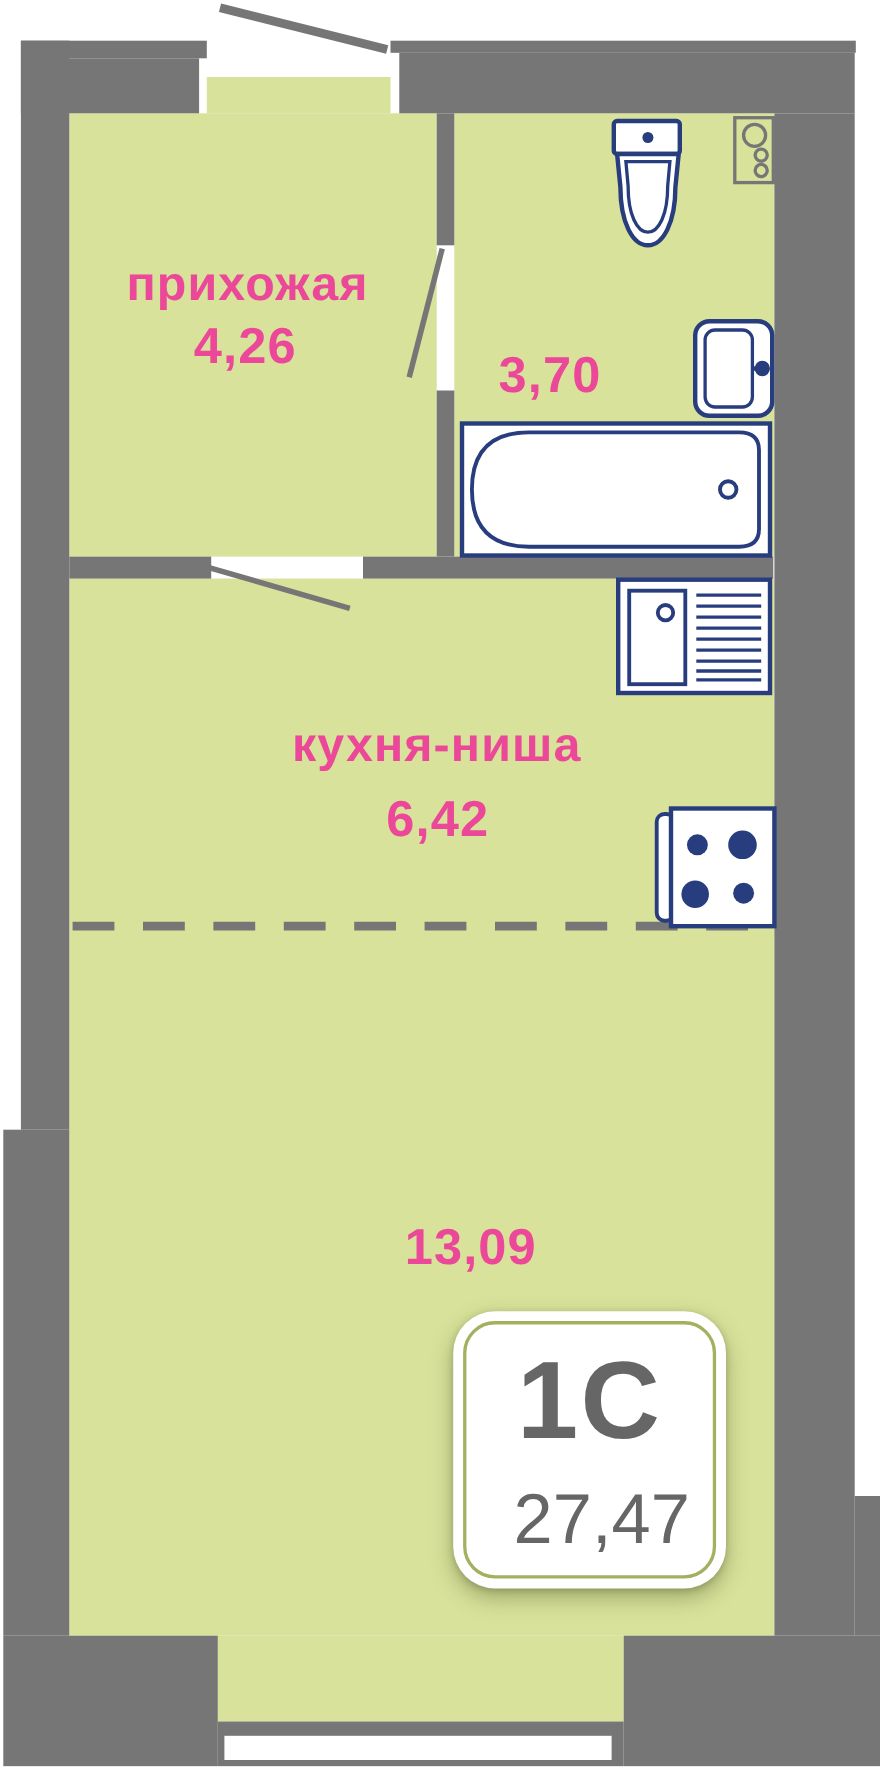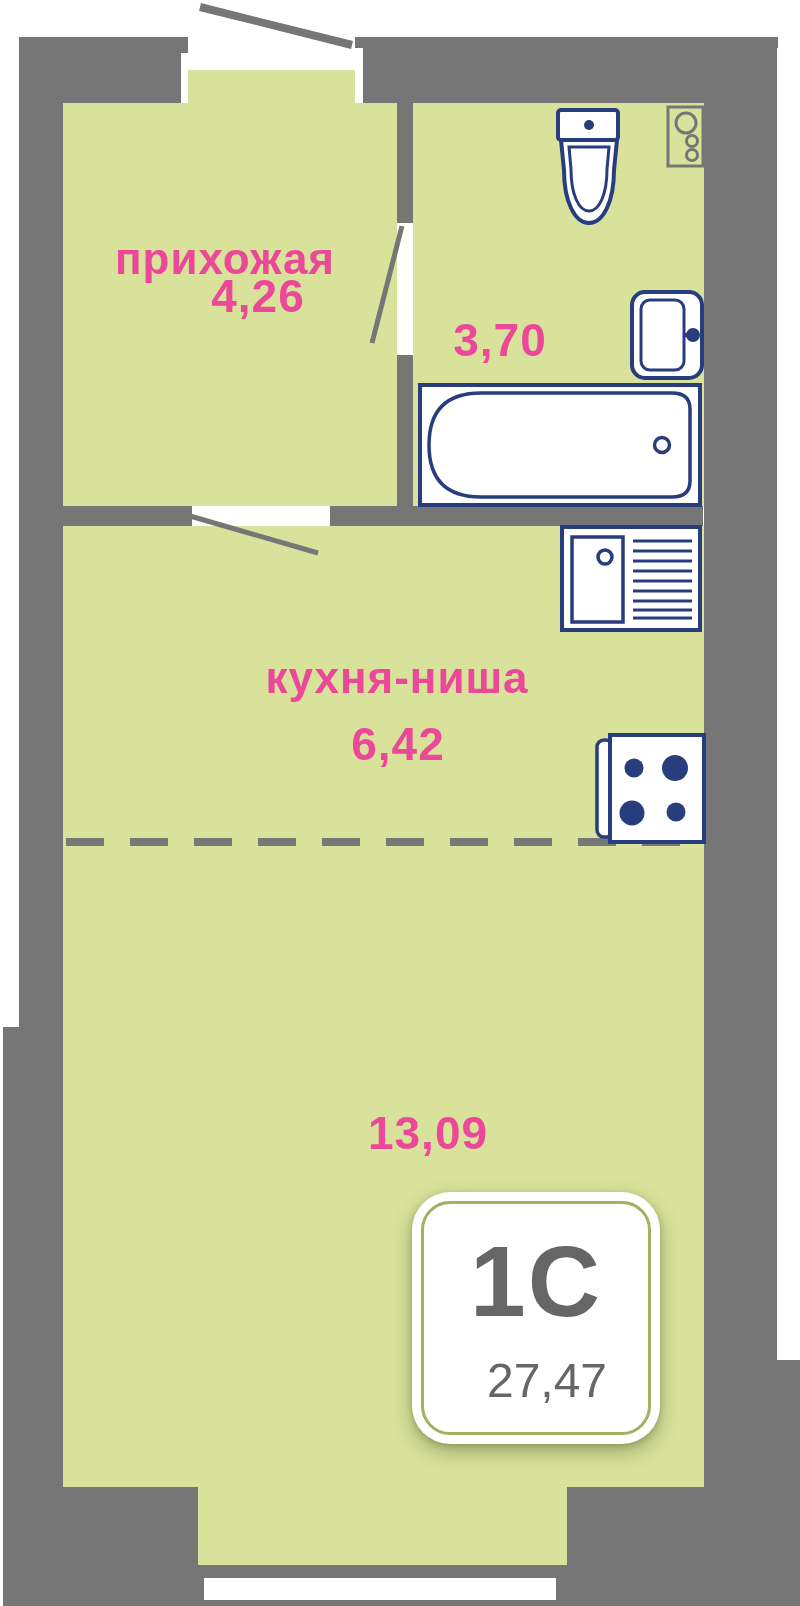--- a/index.html
+++ b/index.html
@@ -36,21 +36,21 @@
     border:3px solid #a3b060;
     border-radius:29px;
     pointer-events:none;
   }
   .unit-type{
     font-size:100px;line-height:1;
     font-weight:600;color:#666666;
     letter-spacing:2px;
   }
   .unit-area{
-    font-size:48px;line-height:1;
+    font-size:64px;line-height:1;
     margin-top:14px;
     font-weight:500;color:#666666;margin-left:22px;
   }
 </style>
 </head>
 <body>
 
 <div class="plan">
 
   <svg width="800" height="1606" viewBox="0 0 800 1606">
@@ -140,21 +140,21 @@
       <g fill="#283d7d" stroke="none">
         <circle cx="634" cy="768" r="9.5"></circle>
         <circle cx="675" cy="768" r="13"></circle>
         <circle cx="632" cy="813" r="12.5"></circle>
         <circle cx="676" cy="812" r="9.5"></circle>
       </g>
     </g>
   </svg>
 
   <div class="room-label room-name" style="left:225px;top:259px;">прихожая</div>
-  <div class="room-label room-area" style="left:223px;top:296px;margin-left:35px;">4,26</div>
+  <div class="room-label room-area" style="left:223px;top:314px;">4,26</div>
 
   <div class="room-label room-area" style="left:500px;top:340px;">3,70</div>
 
   <div class="room-label room-name" style="left:397px;top:678px;">кухня-ниша</div>
   <div class="room-label room-area" style="left:398px;top:744px;">6,42</div>
 
   <div class="room-label room-area" style="left:400px;top:1133px;margin-left:28px;">13,09</div>
 
   <div class="unit-badge">
     <div class="unit-type">1С</div>

